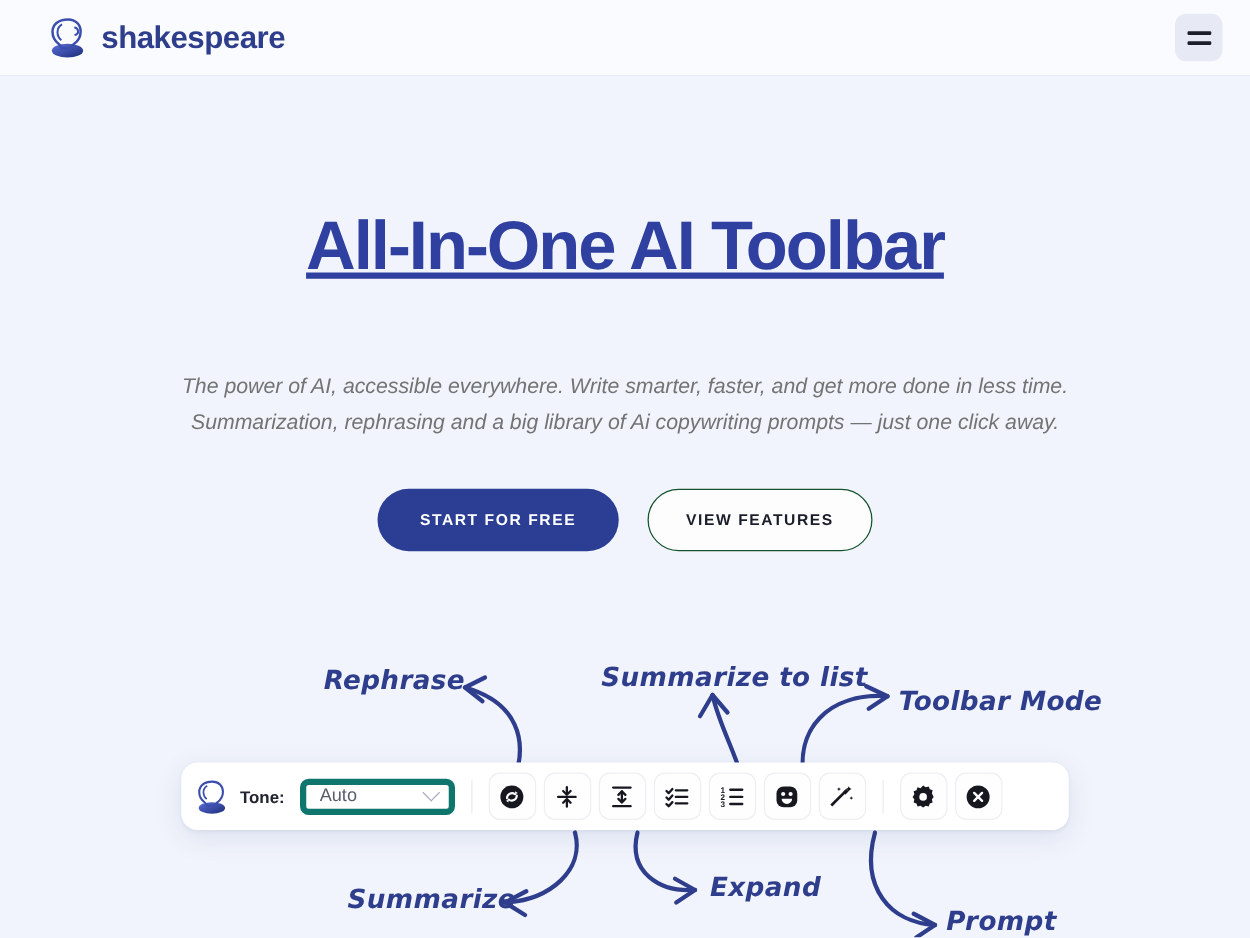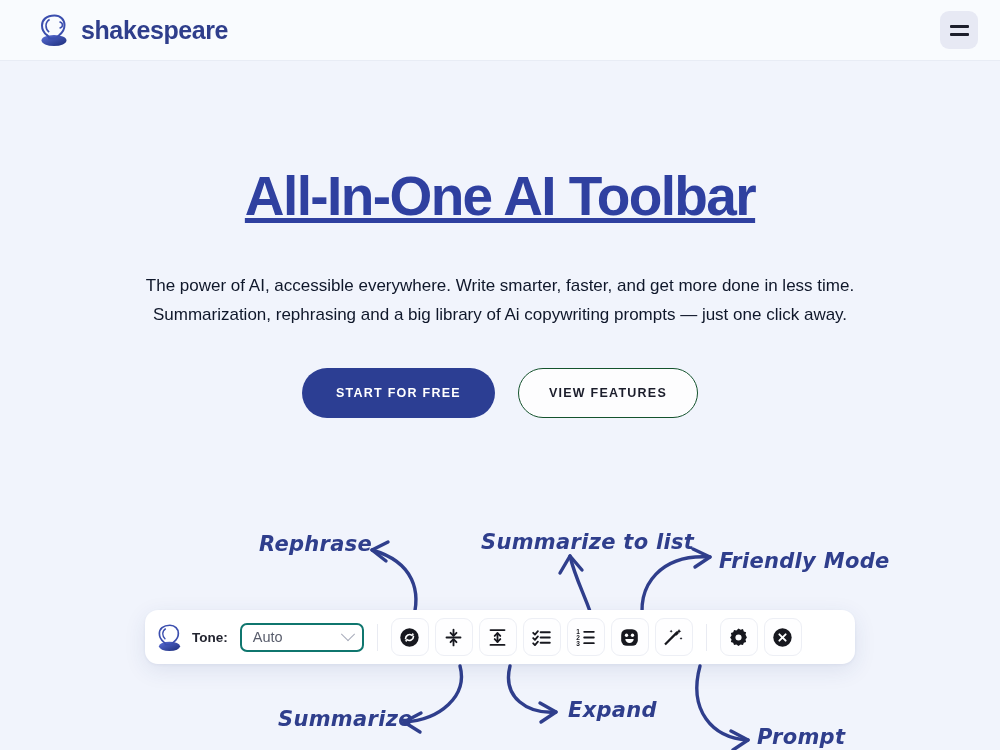--- a/index.html
+++ b/index.html
@@ -52,25 +52,26 @@
   #hero { text-align:center; padding-top:107px; }
   #hero-title {
     font-size:55px;
     font-weight:bold;
     color:#2F40A0;
     letter-spacing:-1.6px;
     line-height:1.05;
     text-decoration:underline;
   }
   #hero-sub {
-    margin-top:45px;
+    margin-top:68px;
     font-size:17px;
-    color:#0f172a;
+    color:#737373;
     line-height:1.72;
     font-weight:400;
+    font-style:italic;
   }
   #hero-sub .line { display:block; }
 
   #hero-actions {
     margin-top:39px;
     display:flex;
     justify-content:center;
     align-items:center;
     gap:23px;
   }
@@ -141,21 +142,21 @@
   }
   .tb-logo { width:27px; height:29px; flex:0 0 auto; margin-right:3px; }
   .tb-tone-label {
     font-size:13.5px;
     font-weight:bold;
     color:#22242F;
     margin-right:6px;
   }
   #tone-select {
     width:124px; height:29px;
-    border:2px solid #0f766e;
+    border:5px solid #0f766e;
     border-radius:7px;
     background:#FFFFFF;
     display:flex;
     align-items:center;
     justify-content:space-between;
     padding:0 9px 0 11px;
     cursor:pointer;
   }
   #tone-select .val { font-size:14.5px; color:#585C6B; }
   .chev {
@@ -241,21 +242,21 @@
       <path d="M510 196 C 502 228, 528 244, 556 242"></path>
       <path d="M556 242 l -16 -9 M556 242 l -15 10"></path>
 
       <path d="M700 196 C 688 240, 712 268, 748 270"></path>
       <path d="M748 270 l -17 -9 M748 270 l -15 10"></path>
     </g>
   </svg>
 
   <div class="anno-label" id="label-rephrase">Rephrase</div>
   <div class="anno-label" id="label-summ-list">Summarize to list</div>
-  <div class="anno-label" id="label-friendly">Friendly Mode</div>
+  <div class="anno-label" id="label-friendly">Toolbar Mode</div>
   <div class="anno-label" id="label-summarize">Summarize</div>
   <div class="anno-label" id="label-expand">Expand</div>
   <div class="anno-label" id="label-prompt">Prompt</div>
 
   <div id="ai-toolbar">
 
     <svg class="tb-logo" viewBox="0 0 32 34">
       <defs>
         <linearGradient id="lg2" x1="0" y1="0" x2="1" y2="1">
           <stop offset="0%" stop-color="#5B6FD8"></stop>

